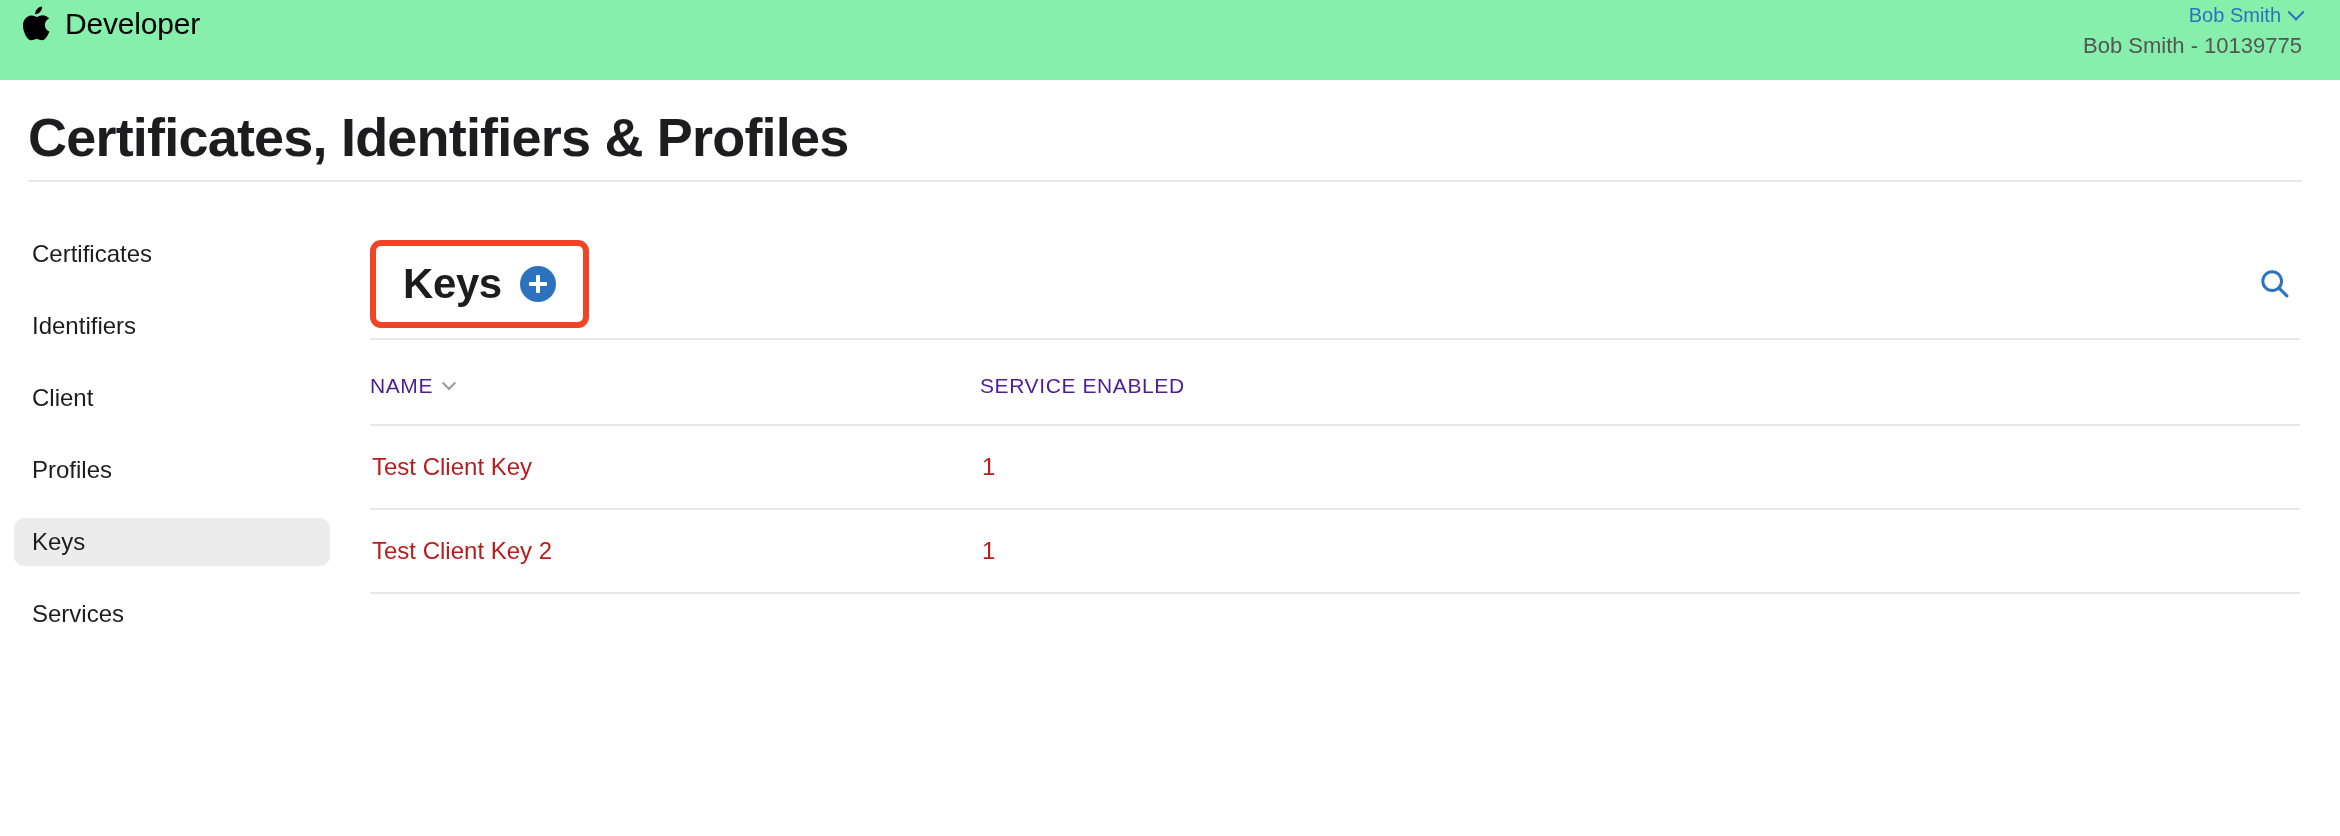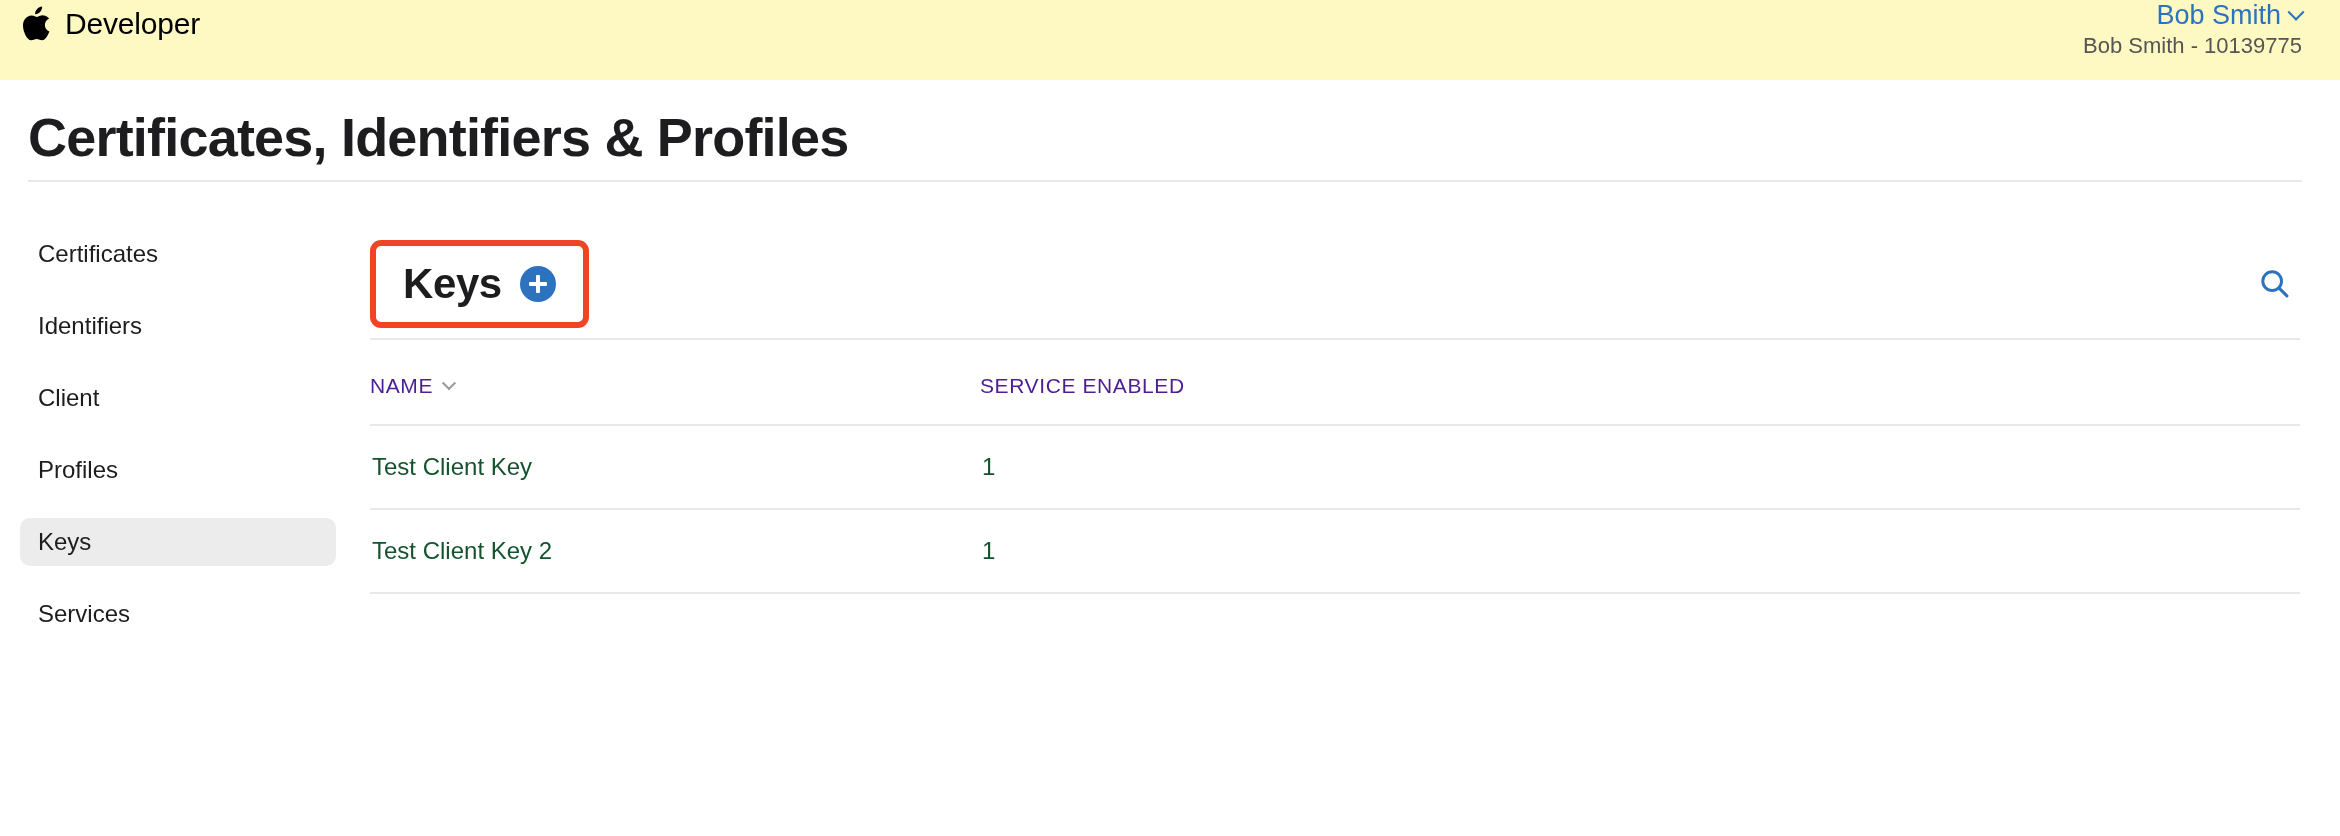--- a/index.html
+++ b/index.html
@@ -8,21 +8,21 @@
     width: 2340px;
     height: 836px;
     background: #ffffff;
     font-family: "Liberation Sans", sans-serif;
     -webkit-font-smoothing: antialiased;
   }
 
   
   .globalnav {
     height: 80px;
-    background: #fef9c3;
+    background: #86efac;
     display: flex;
     align-items: flex-start;
     justify-content: space-between;
     padding: 0 38px 0 22px;
     position: relative;
   }
 
   .brand {
     display: flex;
     align-items: center;
@@ -40,21 +40,21 @@
     color: #000000;
     letter-spacing: -0.2px;
     line-height: 36px;
   }
 
   .account {
     text-align: right;
     padding-top: 1px;
   }
   .account-link {
-    font-size: 27px;
+    font-size: 20px;
     color: #2d72bf;
     line-height: 28px;
     white-space: nowrap;
     cursor: pointer;
     display: inline-flex;
     align-items: center;
     gap: 9px;
   }
   .chev-down {
     display: inline-block;
@@ -95,21 +95,21 @@
   .page-body {
     display: flex;
     align-items: flex-start;
     padding-top: 48px;
   }
 
   
   .sidebar {
     width: 370px;
     flex: 0 0 370px;
-    padding-left: 20px;
+    padding-left: 14px;
   }
   .nav-item {
     height: 48px;
     display: flex;
     align-items: center;
     padding: 0 18px;
     border-radius: 10px;
     font-size: 24px;
     color: #1d1d1f;
     cursor: pointer;
@@ -217,21 +217,21 @@
   .sort-chev {
     display: inline-block;
     width: 10px;
     height: 10px;
     border-right: 2px solid #9a9a9e;
     border-bottom: 2px solid #9a9a9e;
     transform: rotate(45deg) translate(-2px,-2px);
   }
   table.keys-table td {
     font-size: 24px;
-    color: #14532d;
+    color: #b91c1c;
     padding: 26px 0 26px 2px;
     border-bottom: 2px solid #e8e8e8;
     line-height: 30px;
   }
   tr.key-row { cursor: pointer; }
 </style>
 </head>
 <body>
 
 <div class="globalnav">

